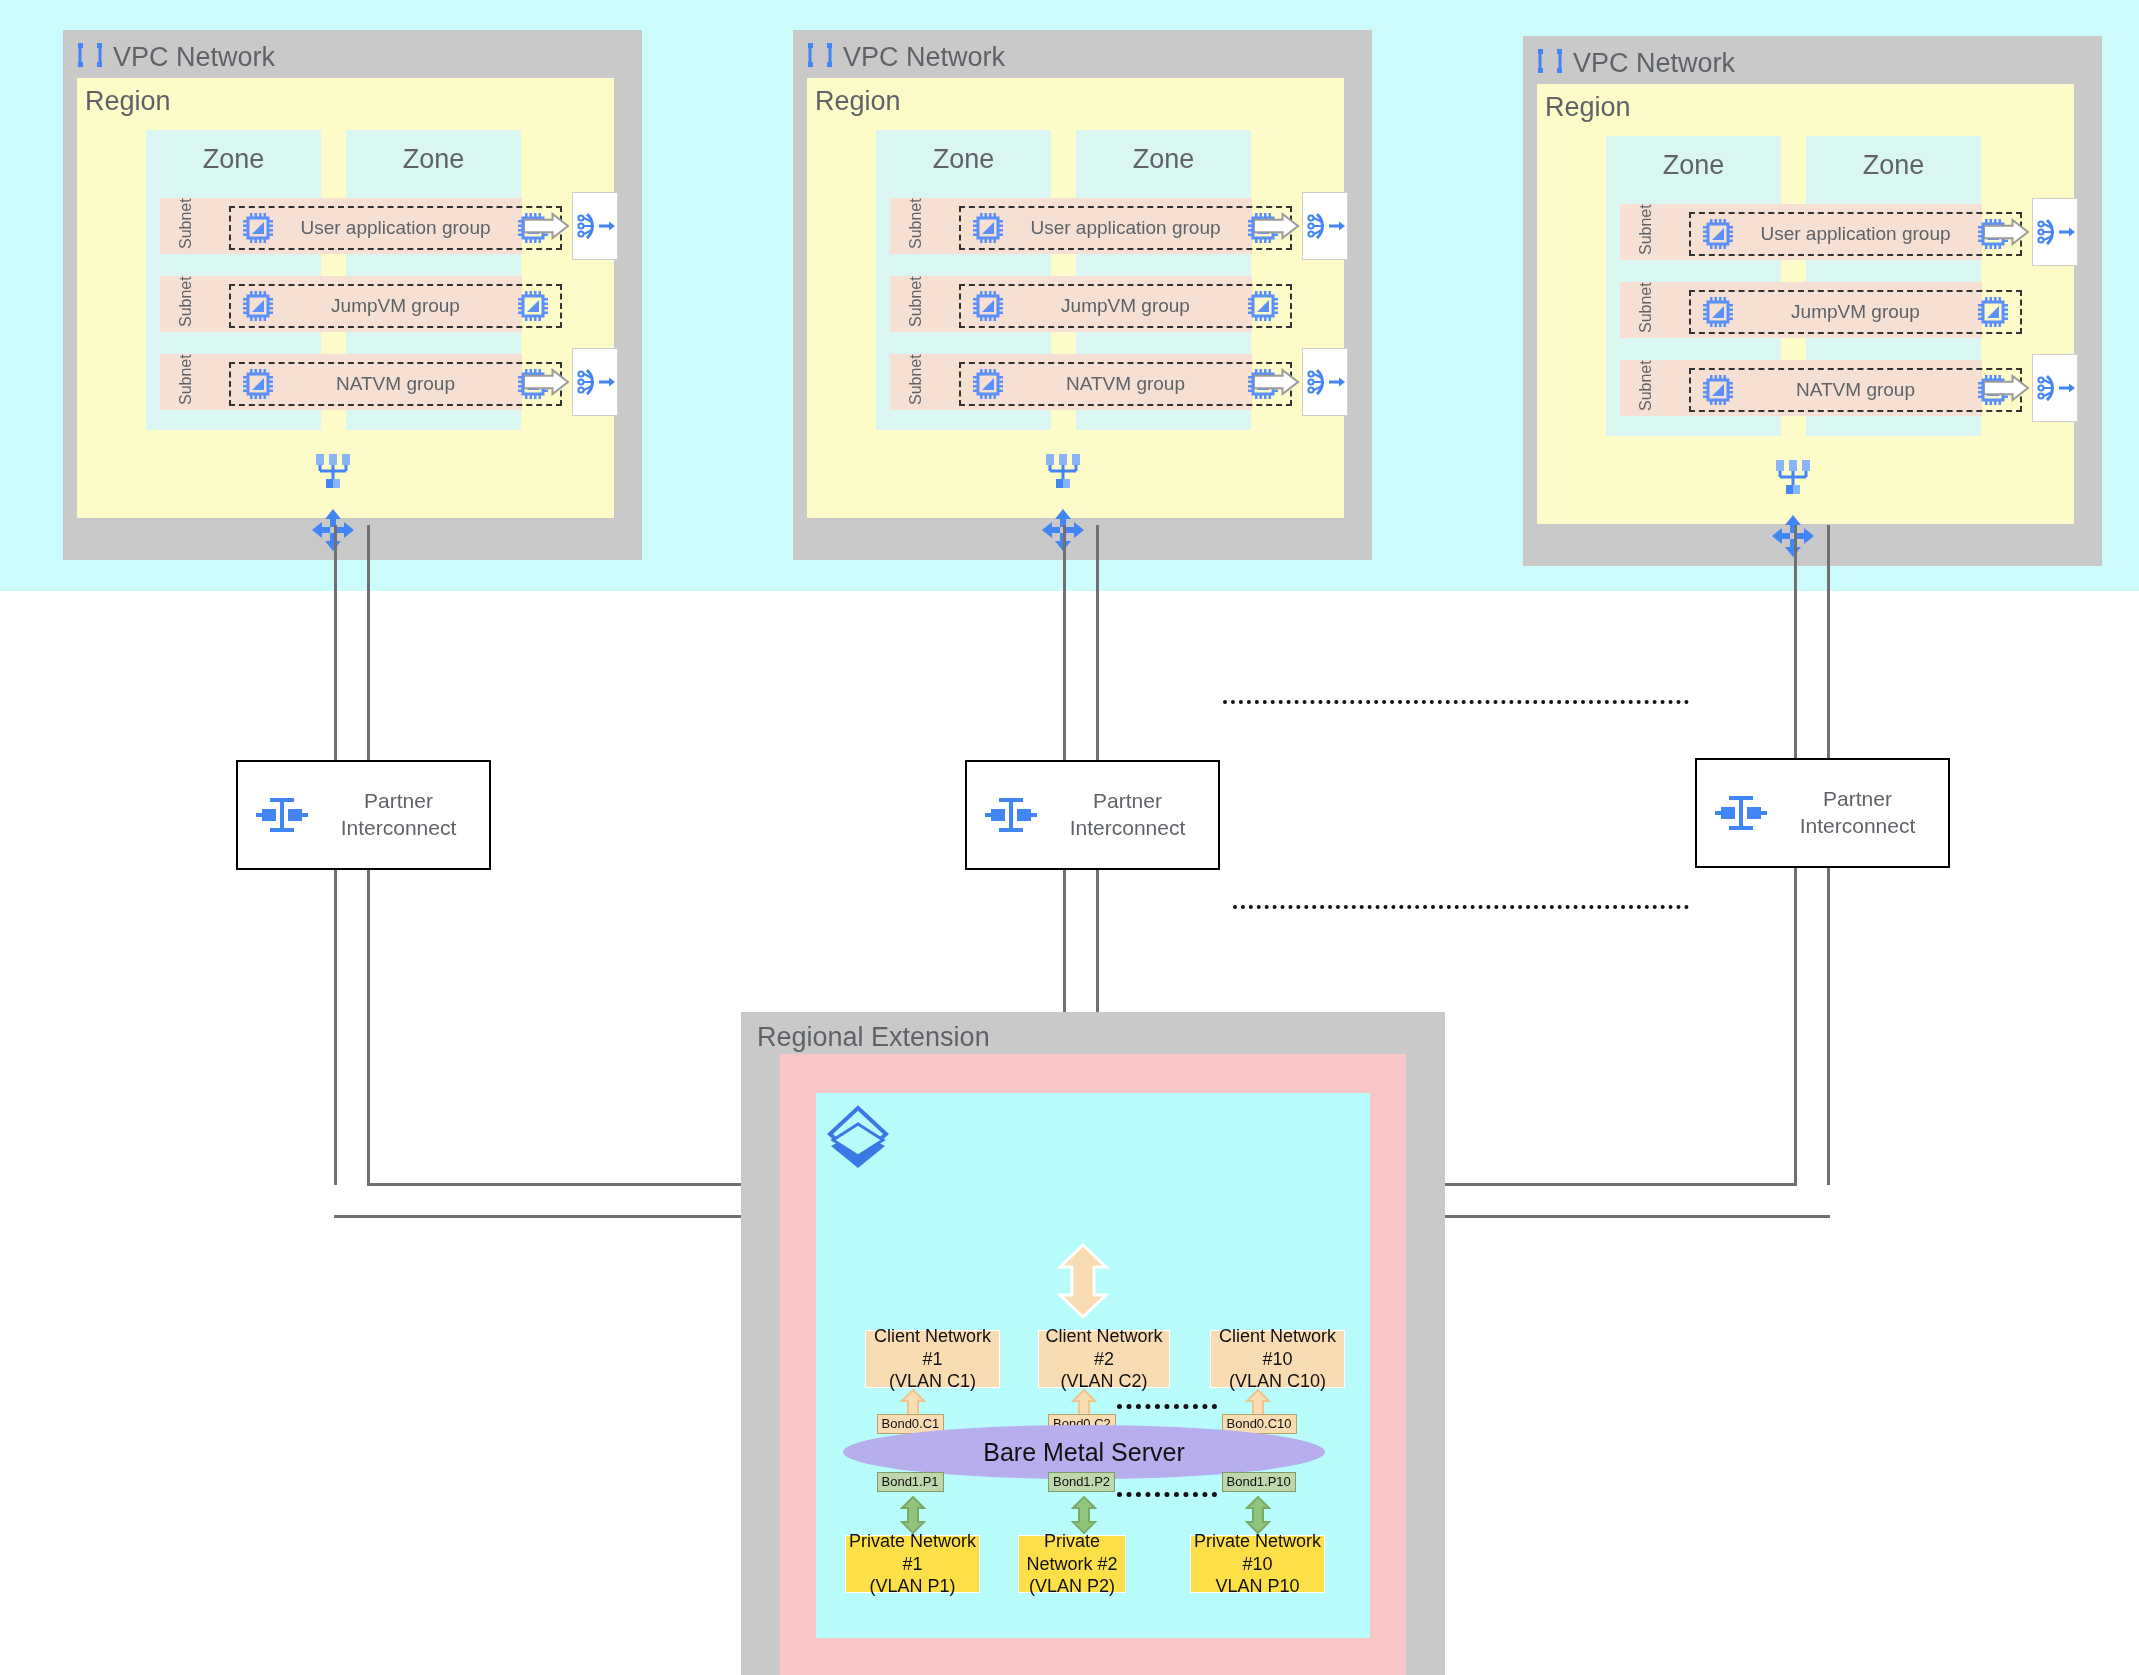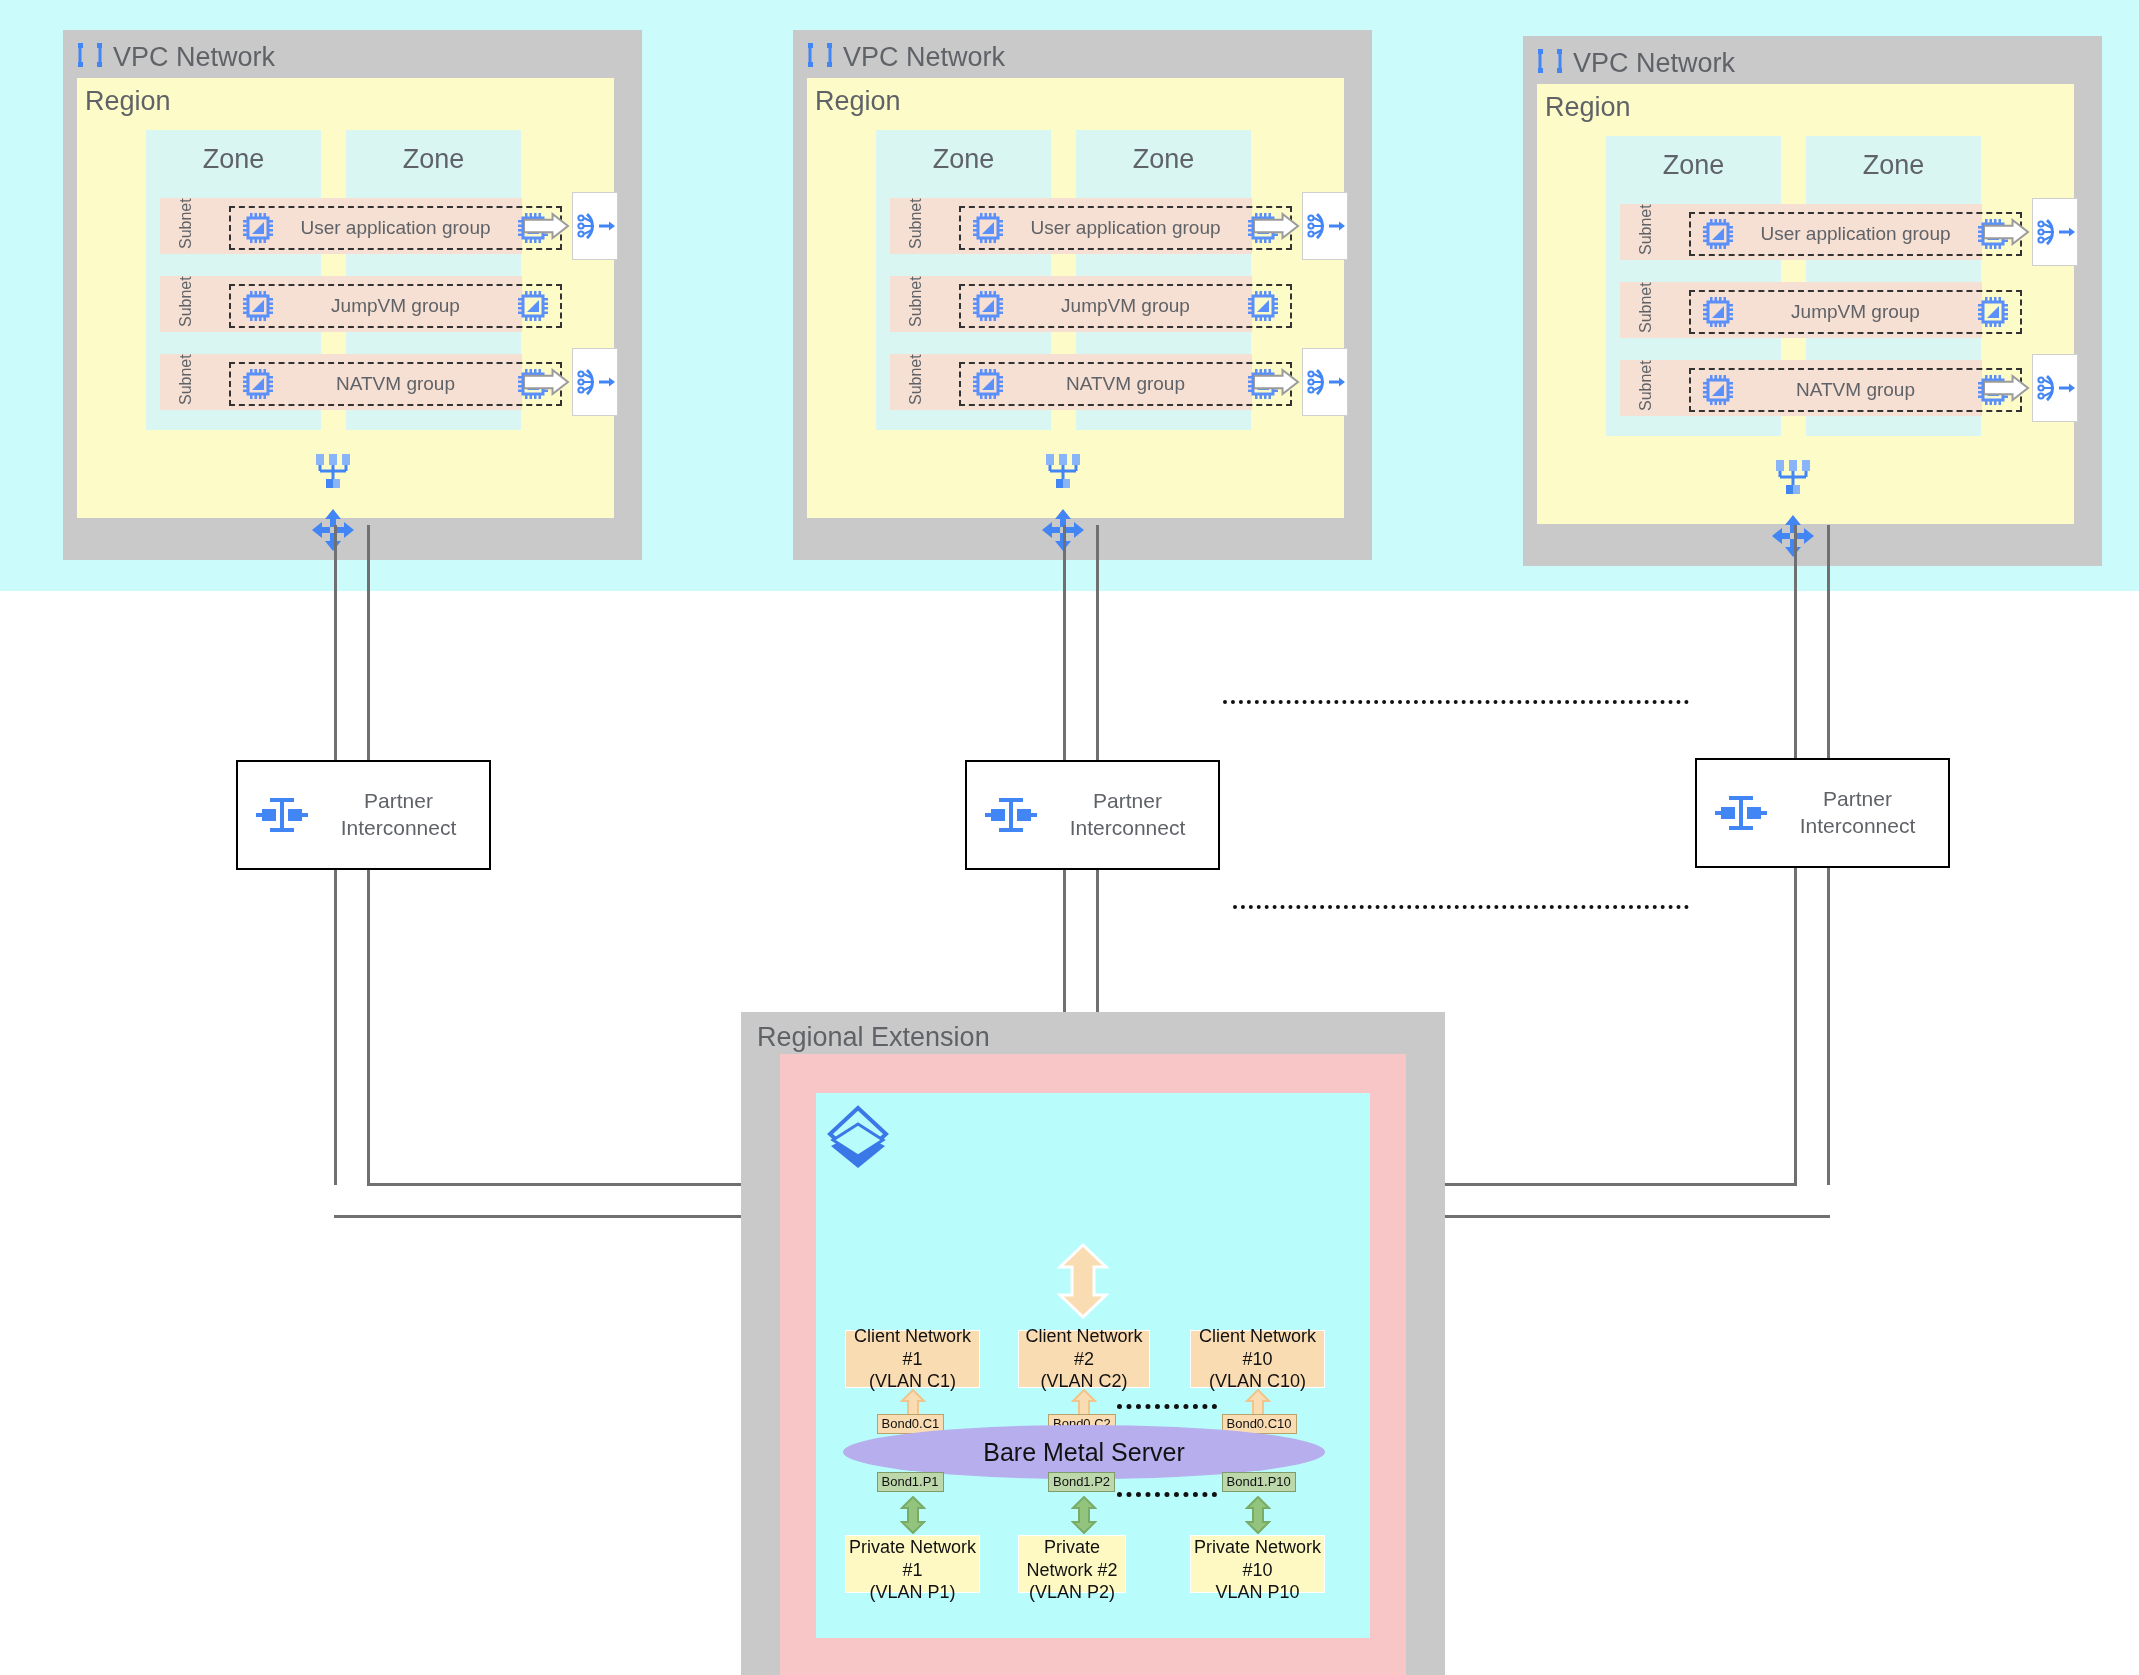--- a/index.html
+++ b/index.html
@@ -55,22 +55,22 @@
 
   
   .re-outer{background:#c9c9c9;}
   .re-label{color:#5f6368;font-size:27px;}
   .re-pink{background:#f8c6c6;}
   .re-cyan{background:#b8fcfc;}
 
   .vrf-box{background:#fadcb3;border:1px solid #ffffff;display:flex;align-items:center;justify-content:center;}
   .vrf-label{font-size:26px;color:#111;}
 
-  .cnet{background:#fadcb3;border:1px solid #ffffff;display:flex;align-items:center;justify-content:center;text-align:center;}
-  .pnet{background:#fef9c3;border:1px solid #ffffff;display:flex;align-items:center;justify-content:flex-start;text-align:center;}
+  .cnet{background:#fadcb3;border:1px solid #ffffff;display:flex;align-items:center;justify-content:center;text-align:center;margin-left:20px;}
+  .pnet{background:#fde047;border:1px solid #ffffff;display:flex;align-items:center;justify-content:center;text-align:center;}
   .net-label{font-size:18px;color:#111;line-height:1.25;}
 
   .bms{background:#b7aeee;border-radius:50%;display:flex;align-items:center;justify-content:center;}
   .bms-label{font-size:25px;color:#111;}
 
   .bond{
     position:absolute;font-size:13px;color:#111;
     border:1px solid #b9a36c;padding:1px 4px;white-space:nowrap;line-height:1.2;
   }
   .bond-c{background:#fadcb3;}

